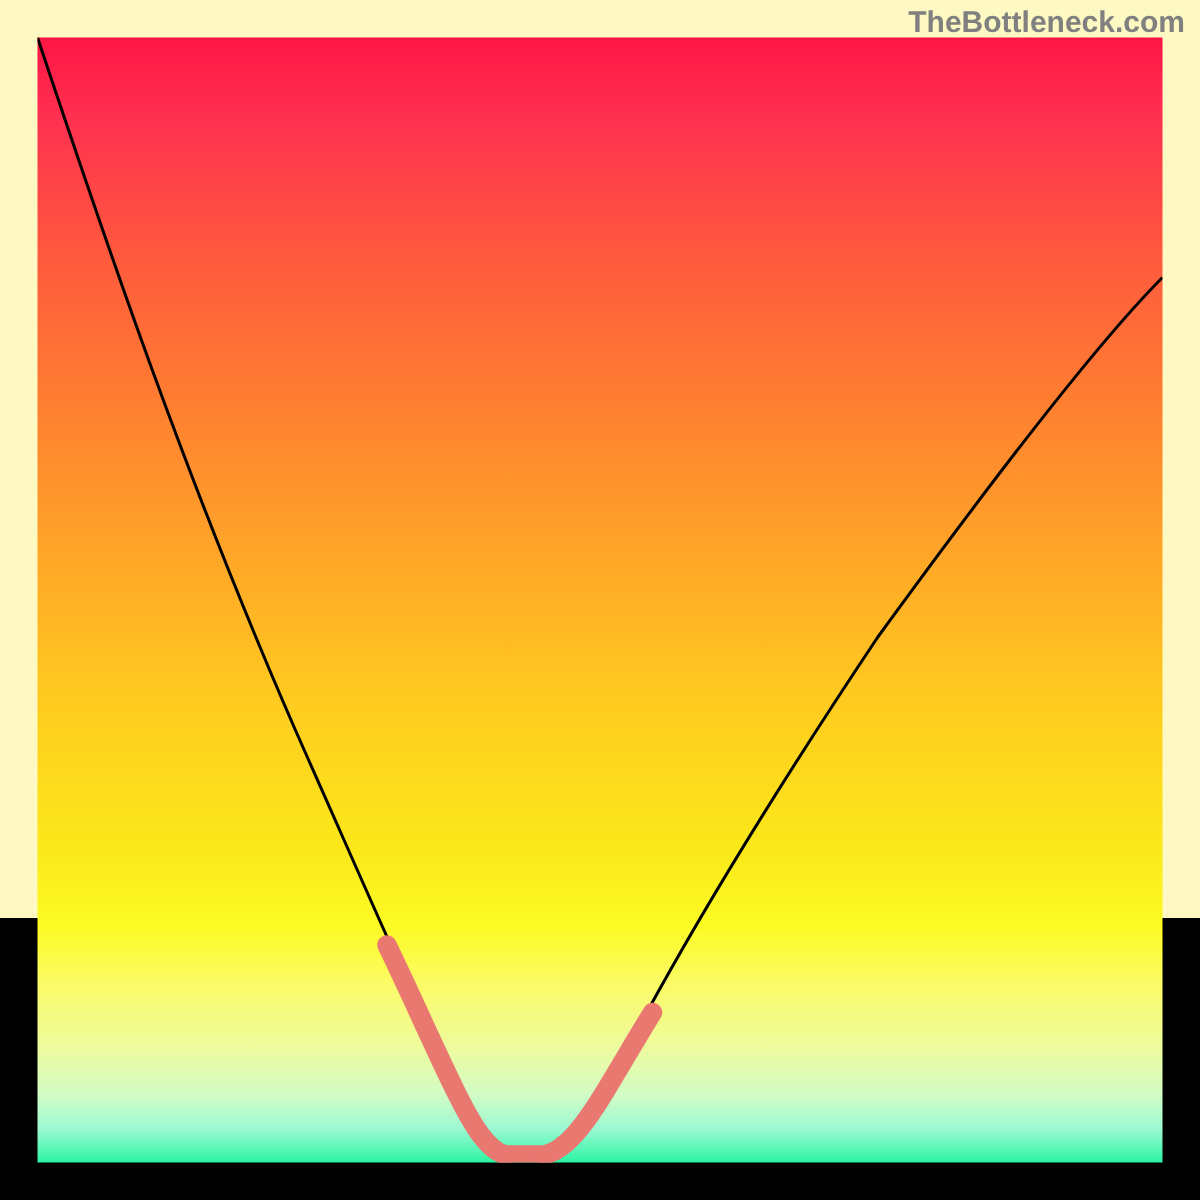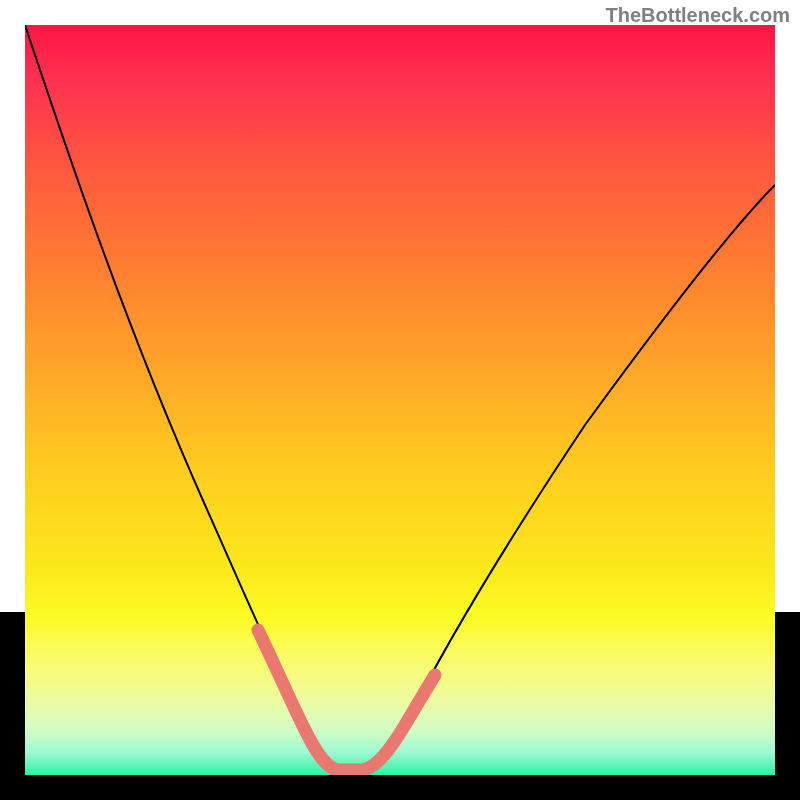--- a/index.html
+++ b/index.html
@@ -8,21 +8,21 @@
       width: 800px;
       height: 800px;
       background: #000;
       font-family: Arial, sans-serif;
       overflow: hidden;
     }
     .chart-wrapper {
       position: relative;
       width: 800px;
       height: 612px;
-      background: #ffffff;
+      background: #fef9c3;
     }
     .plot-frame {
       position: absolute;
       left: 25px;
       top: 25px;
       width: 750px;
       height: 750px;
       background: linear-gradient(to bottom,
         #ff1544 0%,
         #ff3050 7%,

